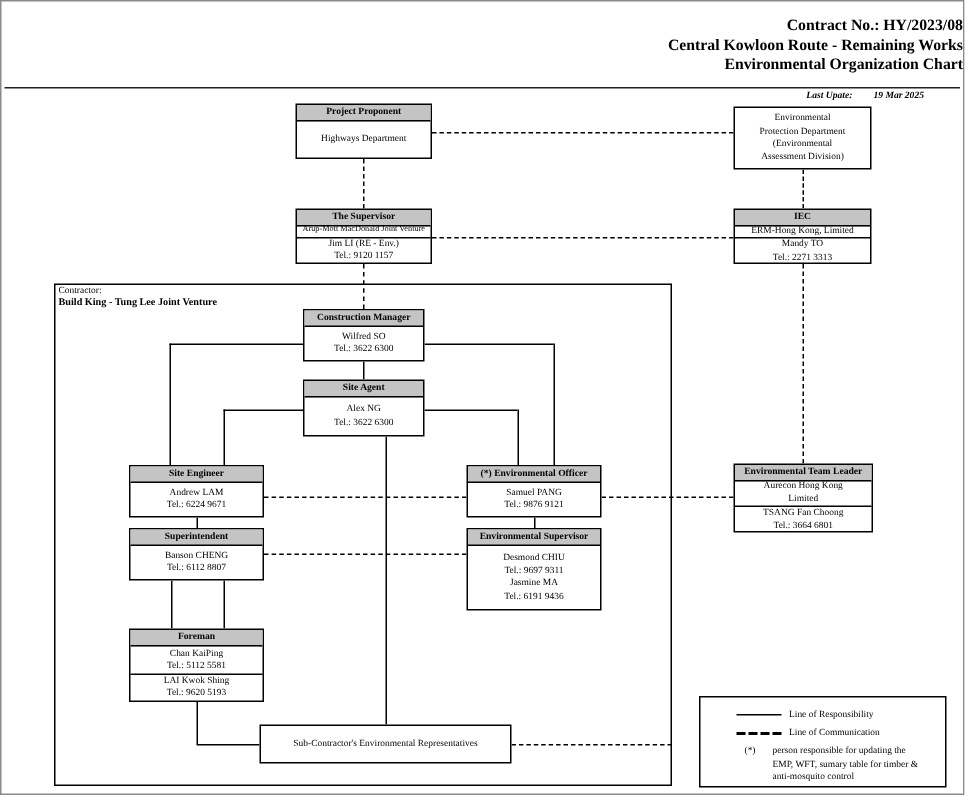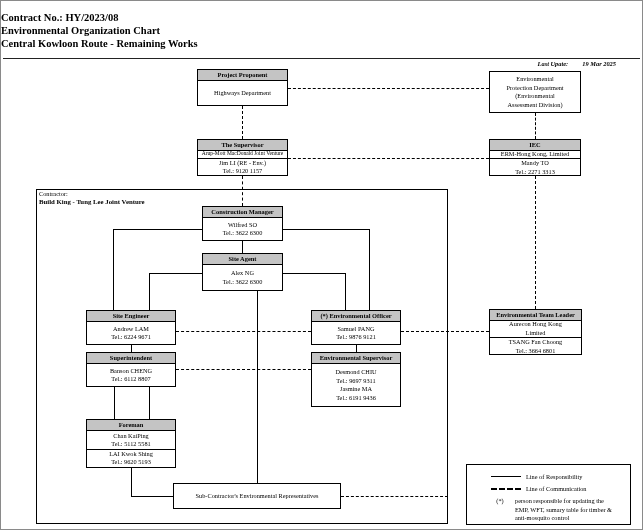--- a/index.html
+++ b/index.html
@@ -1,20 +1,20 @@
 <!DOCTYPE html>
 <html><head>
 <meta charset="utf-8">
 <style>
   html,body{margin:0;padding:0;background:#e8e8e8;}
   .page{position:relative;width:643px;height:530px;background:#fff;
         border:1px solid #8a8a8a;box-sizing:border-box;overflow:hidden;
         font-family:"Liberation Serif","DejaVu Serif",serif;color:#000;}
   
-  .title{position:absolute;top:10px;left:0;width:100%;text-align:left;
+  .title{position:absolute;top:10px;left:0;width:100%;text-align:right;
          font-weight:bold;font-size:10.5px;line-height:13px;}
   .top-rule{position:absolute;top:57px;left:2px;right:2px;border-top:1px solid #222;}
   .last-update{position:absolute;top:59px;right:26px;font-size:6.4px;
                font-style:italic;font-weight:bold;display:flex;gap:14px;}
   
   .box{position:absolute;border:1px solid #000;background:#fff;box-sizing:border-box;
        text-align:center;font-size:6.3px;line-height:1.35;}
   .box-header{background:#c4c4c4;border-bottom:1px solid #000;font-weight:bold;
               font-size:6.4px;line-height:10px;height:10px;overflow:hidden;}
   .box-body{display:flex;flex-direction:column;justify-content:center;height:calc(100% - 11px);}
@@ -43,22 +43,22 @@
   .asterisk{width:18px;flex:none;text-align:center;margin-right:6px;}
   .note-text{width:104px;line-height:1.35;}
 </style>
 </head>
 <body>
 
 <div class="page">
 
   <div class="title">
     <div>Contract No.: HY/2023/08</div>
+    <div>Central Kowloon Route - Remaining Works</div>
     <div>Environmental Organization Chart</div>
-    <div>Central Kowloon Route - Remaining Works</div>
   </div>
   <div class="top-rule"></div>
   <div class="last-update">
     <span>Last Upate:</span>
     <span>19 Mar 2025</span>
   </div>
 
   <div class="contractor"></div>
   <div class="contractor-label">
     <div>Contractor:</div>

